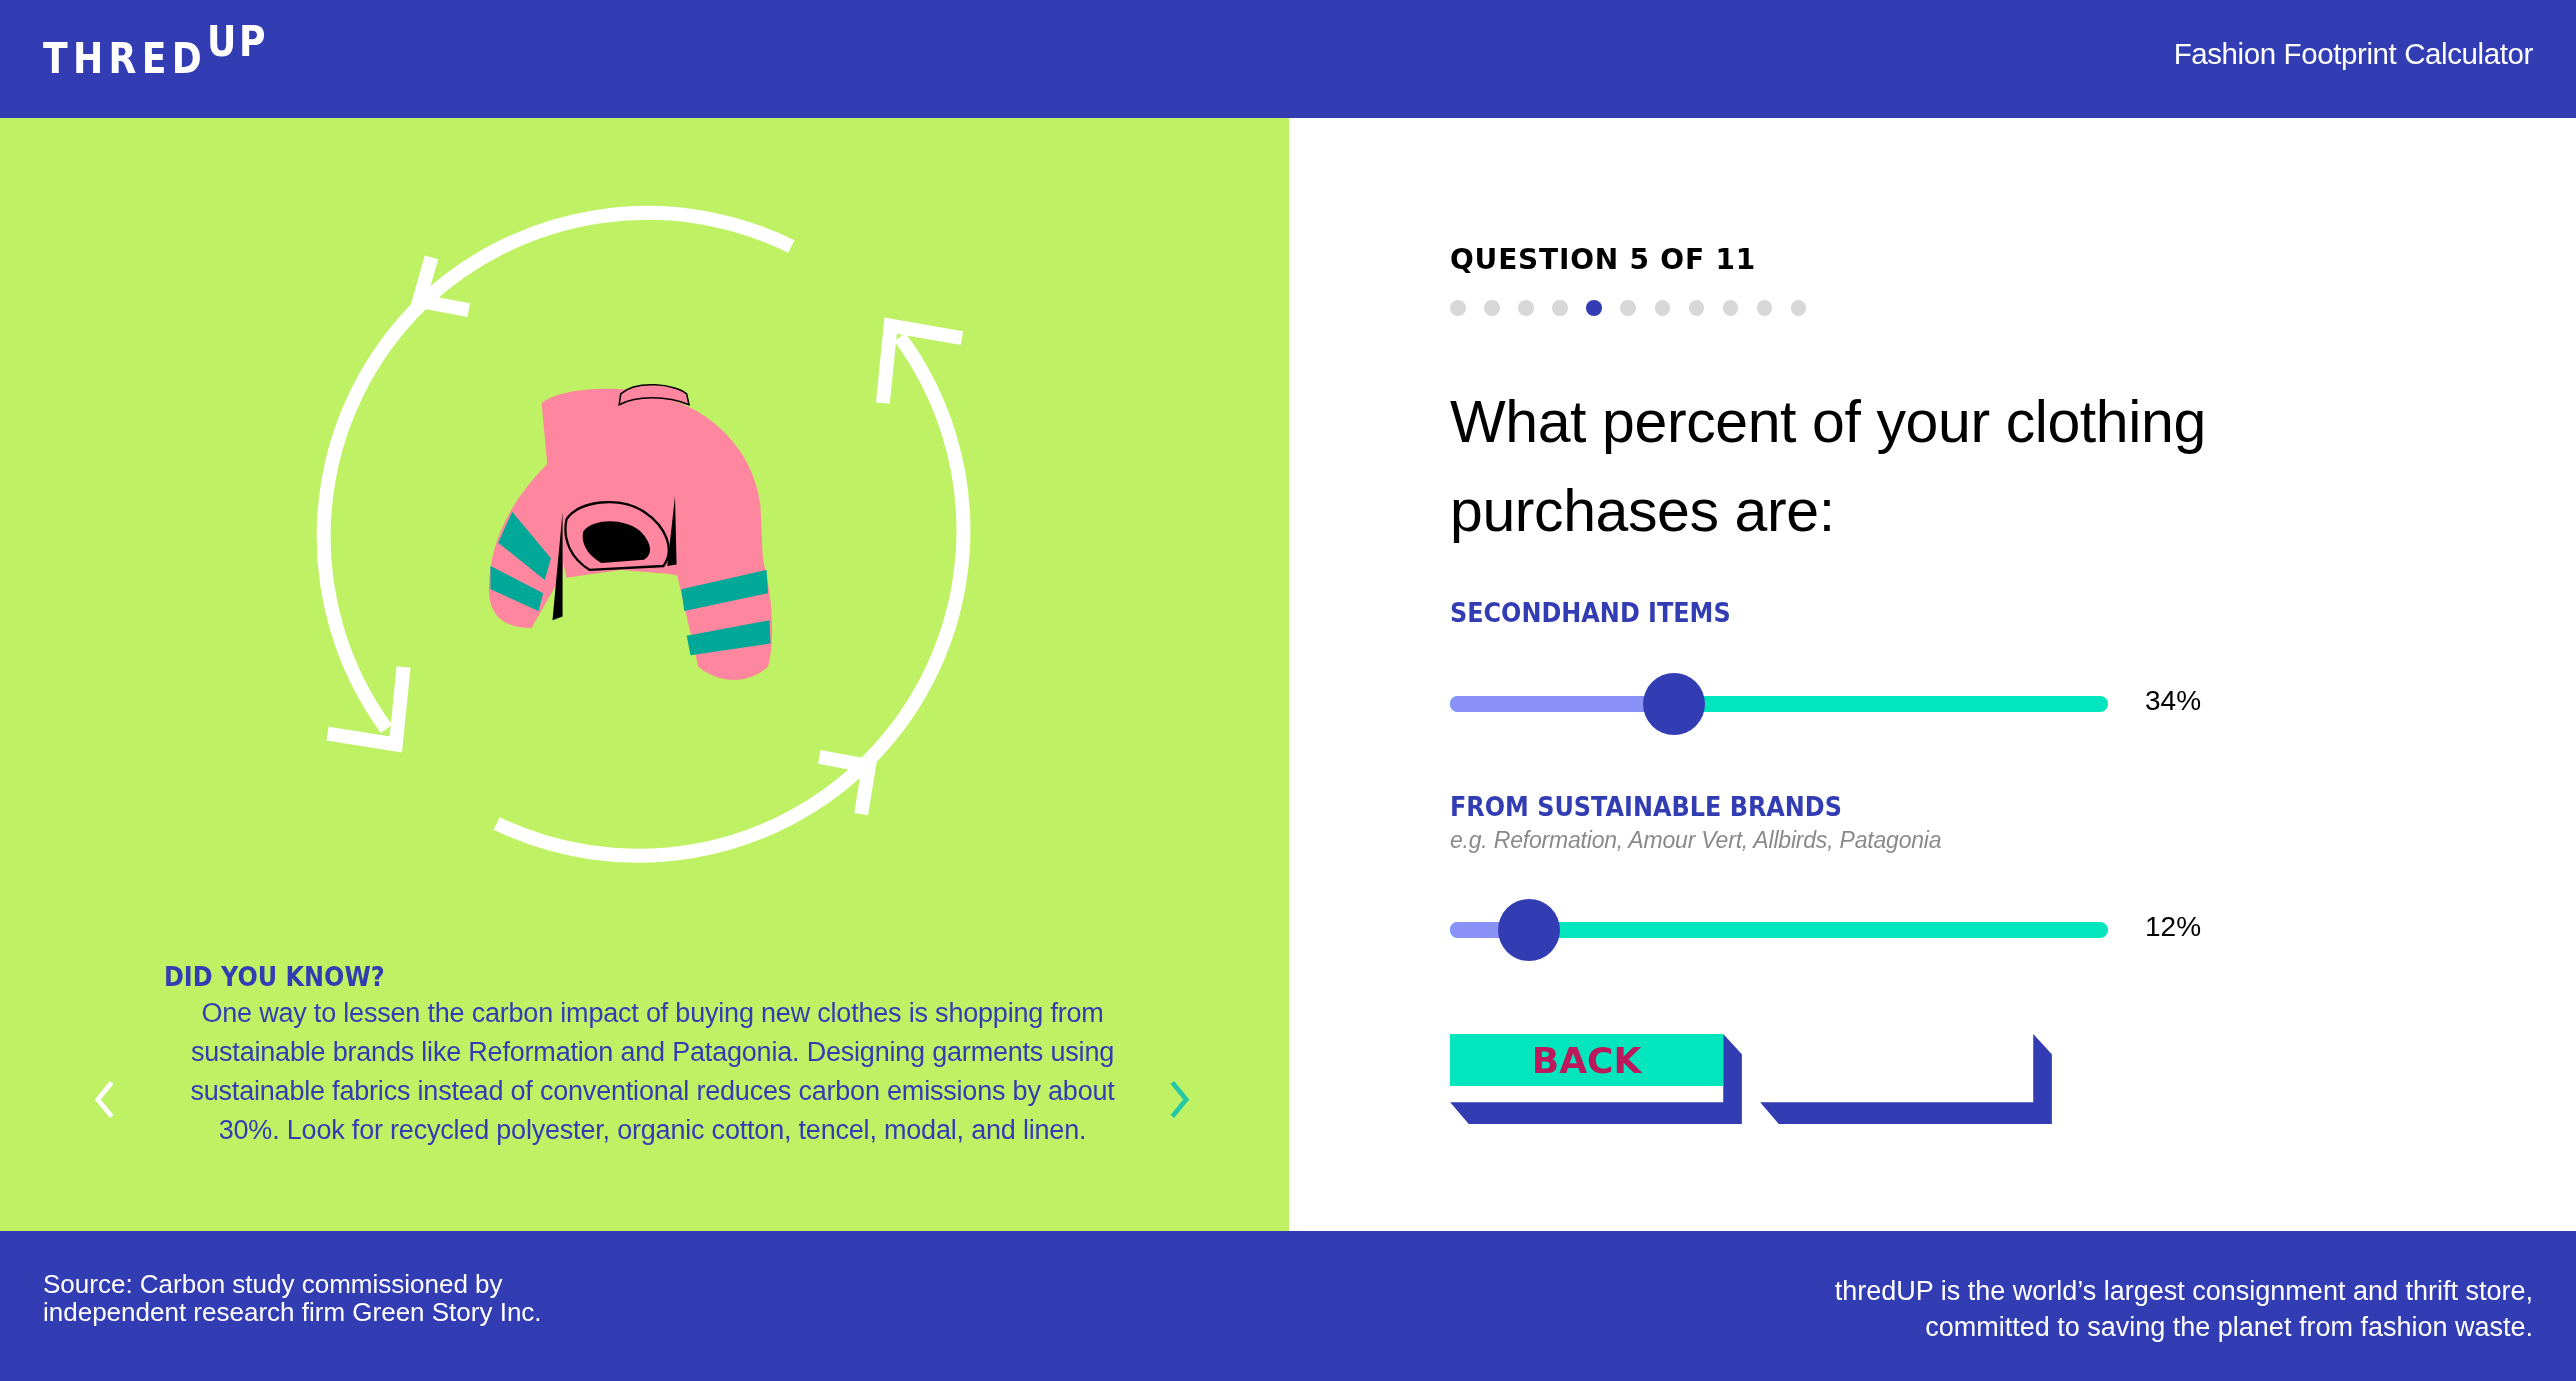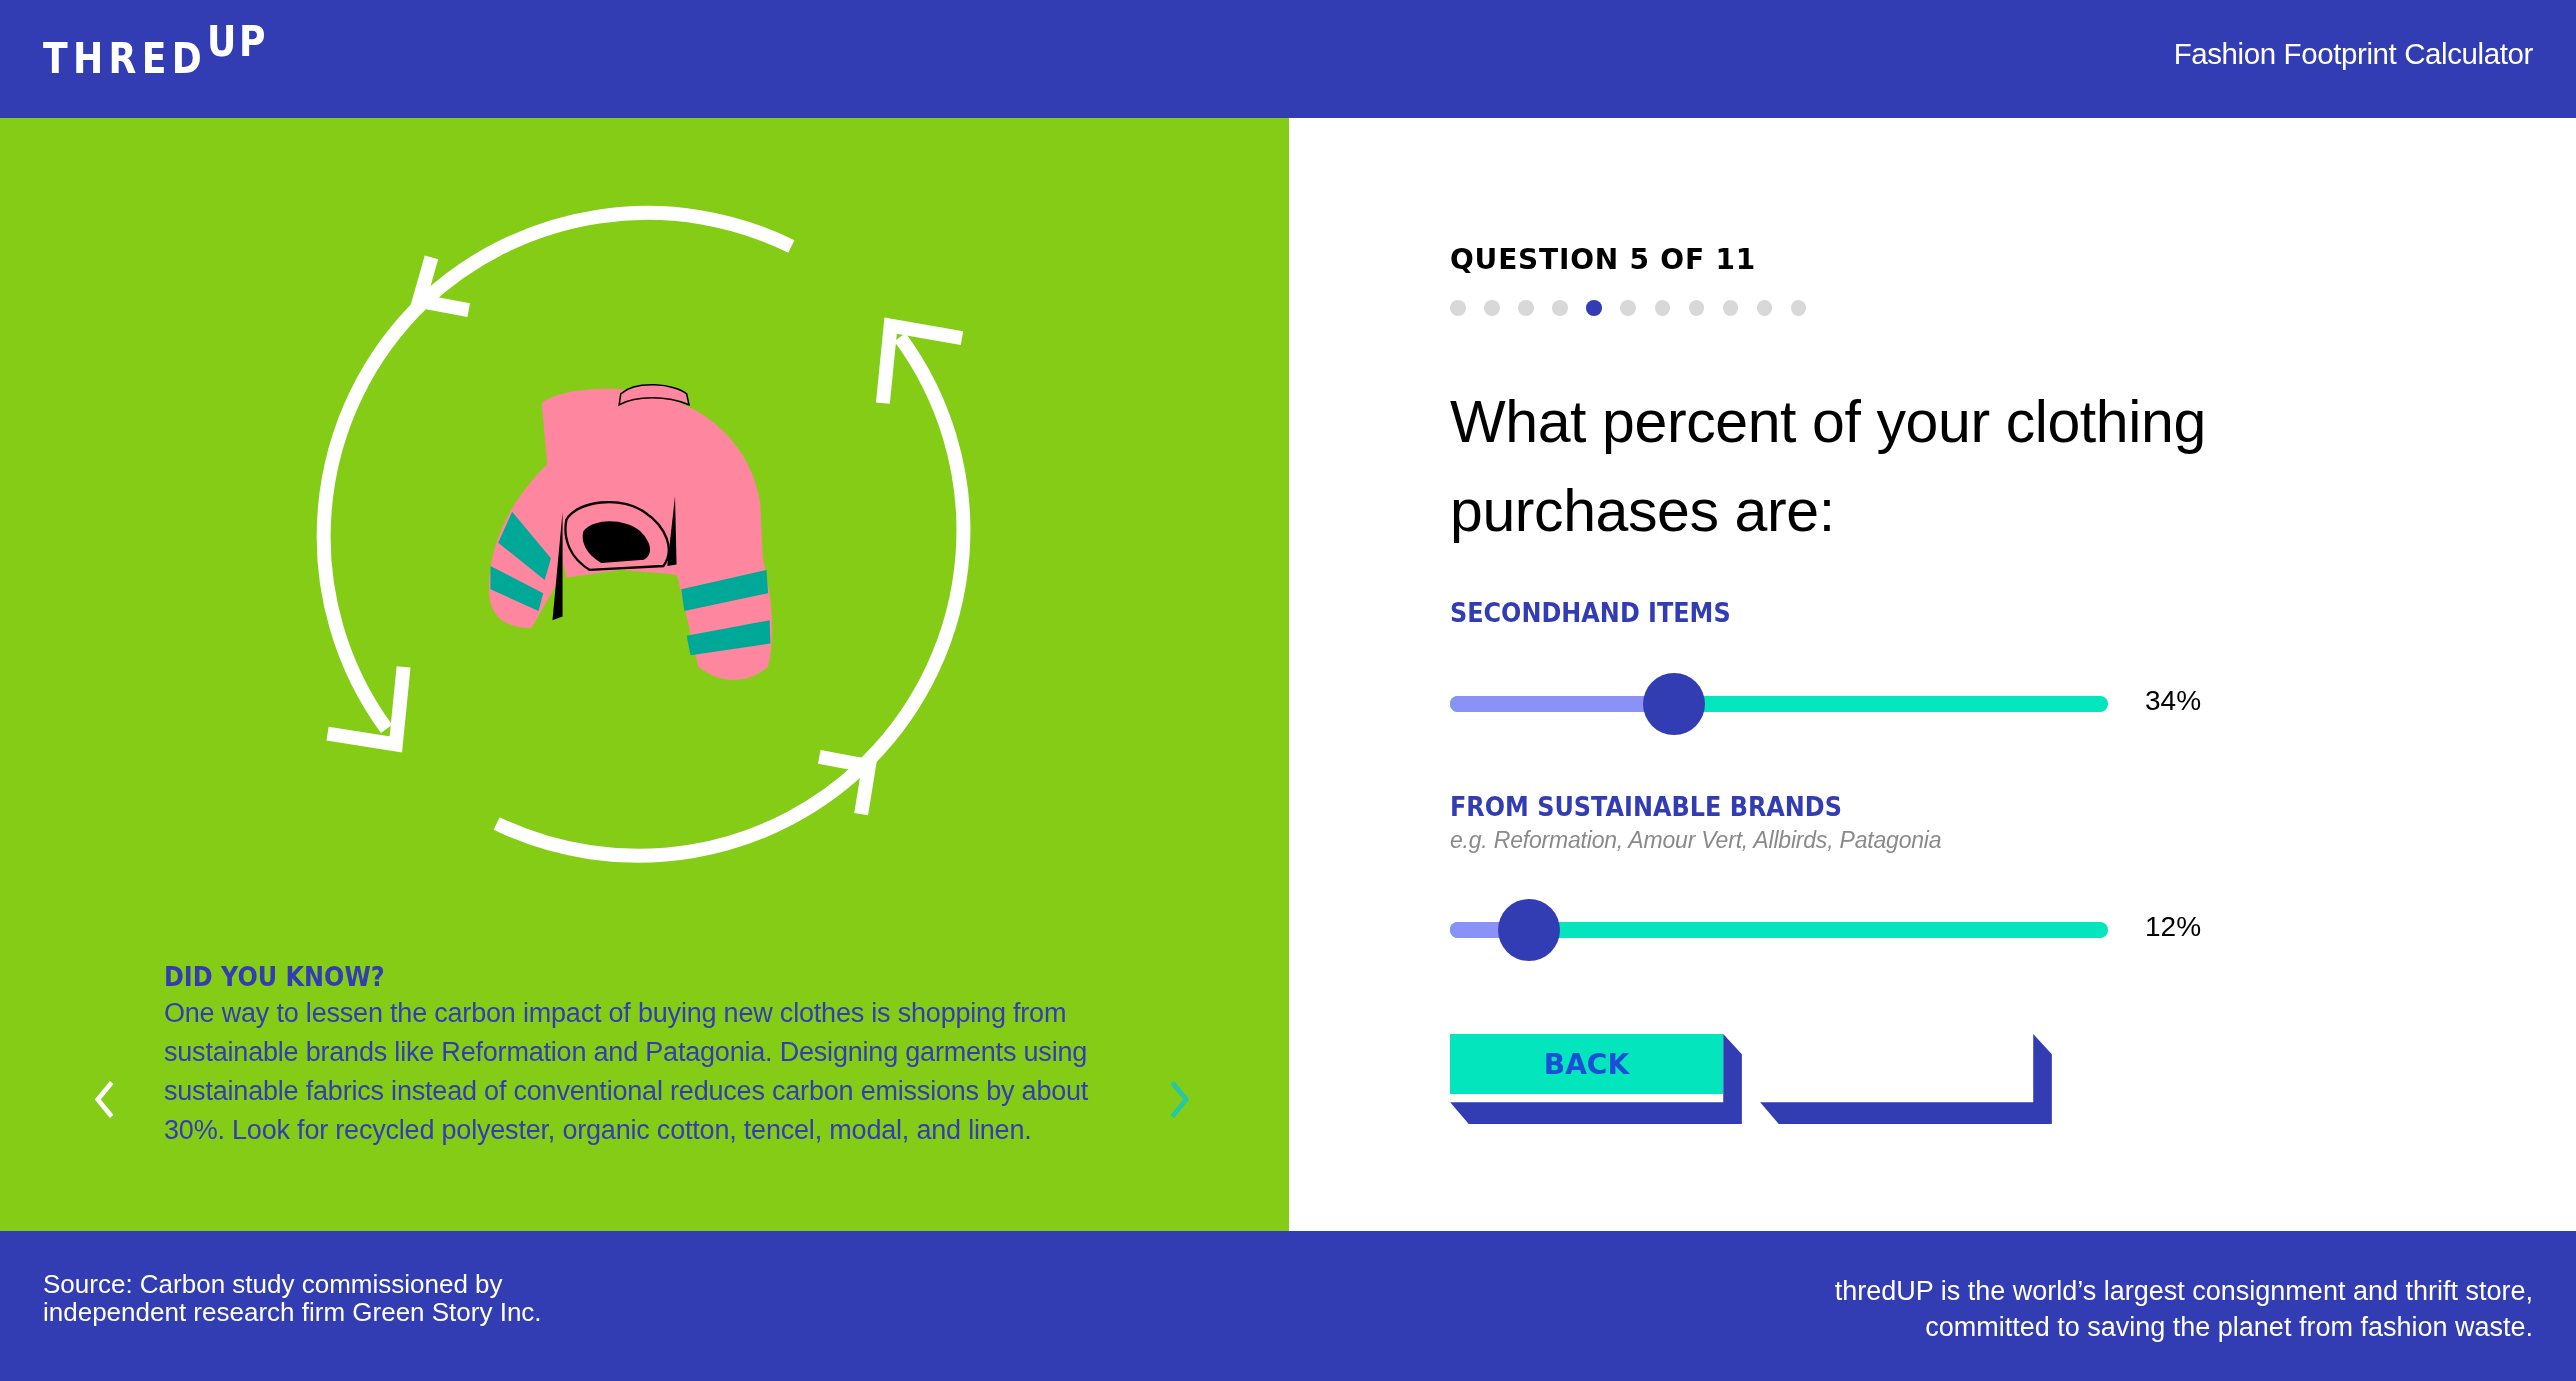--- a/index.html
+++ b/index.html
@@ -1,41 +1,41 @@
 <!DOCTYPE html>
 <html style="font-size:12.4px"><head>
 <meta charset="utf-8">
 <style>
   html, body { margin:0; padding:0; }
   body { width:2576px; height:1382px; position:relative; overflow:hidden; background:#ffffff; font-family:"Liberation Sans", sans-serif; }
   .header { position:absolute; left:0; top:0; width:2576px; height:118px; background:#333DB3; }
   .logo { position:absolute; left:43px; top:34px; color:#fff; font-family:"DejaVu Sans", sans-serif; font-weight:bold; font-size:42px; letter-spacing:6.2px; transform:scaleX(0.86); transform-origin:left top; }
   .logo .up { position:relative; top:-17px; font-size:42px; letter-spacing:3.1px; }
   .app-title { position:absolute; right:43px; top:37px; color:#fff; font-size:29.5px; letter-spacing:-0.4px; }
-  .left { position:absolute; left:0; top:118px; width:1289px; height:1114px; background:#84cc16; }
+  .left { position:absolute; left:0; top:118px; width:1289px; height:1114px; background:#bef264;text-align:center; }
   .illu { position:absolute; left:295px; top:68px; width:698px; height:698px; }
   .dyk-title { position:absolute; left:164px; top:844px; font-family:"DejaVu Sans", sans-serif; font-weight:bold; font-size:26px; color:#333DB3; transform:scaleX(0.92); transform-origin:left top; }
   .dyk-body { position:absolute; left:164px; top:876px; width:977px; font-size:27px; line-height:39px; color:#333DB3; letter-spacing:-0.2px; }
   .chev { position:absolute; top:958px; width:31px; height:47px; cursor:pointer; }
   .chev-left { left:90px; }
   .chev-right { left:1163px; }
   .right { position:absolute; left:1289px; top:118px; width:1287px; height:1114px; background:#fff;margin-top:44px; }
   .qlabel { position:absolute; left:161px; top:81px; font-family:"DejaVu Sans", sans-serif; font-weight:bold; font-size:28px; color:#000; letter-spacing:0.8px; }
   .dots { position:absolute; left:161px; top:138px; display:flex; gap:18.6px; }
   .dot { width:15.5px; height:15.5px; border-radius:50%; background:#D8D8D8; }
   .dot.active { background:#333DB3; }
   .qtext { position:absolute; left:161px; top:216px; width:1008px; font-size:59px; line-height:89px; color:#000; letter-spacing:-0.4px; }
   .slabel { position:absolute; left:161px; font-family:"DejaVu Sans", sans-serif; font-weight:bold; font-size:26px; color:#333DB3; transform:scaleX(0.92); transform-origin:left top; }
   .ssub { position:absolute; left:161px; font-size:23px; color:#8A8A8A; letter-spacing:-0.2px;font-style:italic; }
   .track { position:absolute; left:161px; width:658px; height:15.5px; border-radius:7.8px; background:#02E5BD; cursor:pointer; }
   .track .fill { position:absolute; left:0; top:0; height:15.5px; border-radius:7.8px 0 0 7.8px; background:#8A92F7; }
   .track .thumb { position:absolute; top:-23px; width:62px; height:62px; border-radius:50%; background:#333DB3; margin-left:-31px; cursor:grab; }
   .sval { position:absolute; left:856px; font-size:28px; color:#000000; }
   .btn { position:absolute; top:872px; width:273px; height:90px; cursor:pointer; }
-  .btn .face { position:absolute; left:0; top:0; width:273px; height:60px; background:#02E5BD; display:flex; align-items:center; justify-content:center; font-family:"DejaVu Sans", sans-serif; font-weight:bold; font-size:28px; color:#1d4ed8; z-index:2; }
+  .btn .face { position:absolute; left:0; top:0; width:273px; height:52px; background:#02E5BD; display:flex; align-items:center; justify-content:center; font-family:"DejaVu Sans", sans-serif; font-weight:bold; font-size:36px; color:#be185d; z-index:2; }
   .btn svg.shadow { position:absolute; left:0; top:0; z-index:1; }
   .btn-back { left:161px; }
   .btn-next { left:471px; }
   .footer { position:absolute; left:0; top:1231px; width:2576px; height:150px; background:#333DB3; color:#fff; }
   .src { position:absolute; left:43px; top:39px; font-size:26px; line-height:28px; width:543px; }
   .tag { position:absolute; right:43px; top:42px; font-size:27px; line-height:36px; text-align:right; width:931px; }
 </style>
 </head>
 <body>
 

